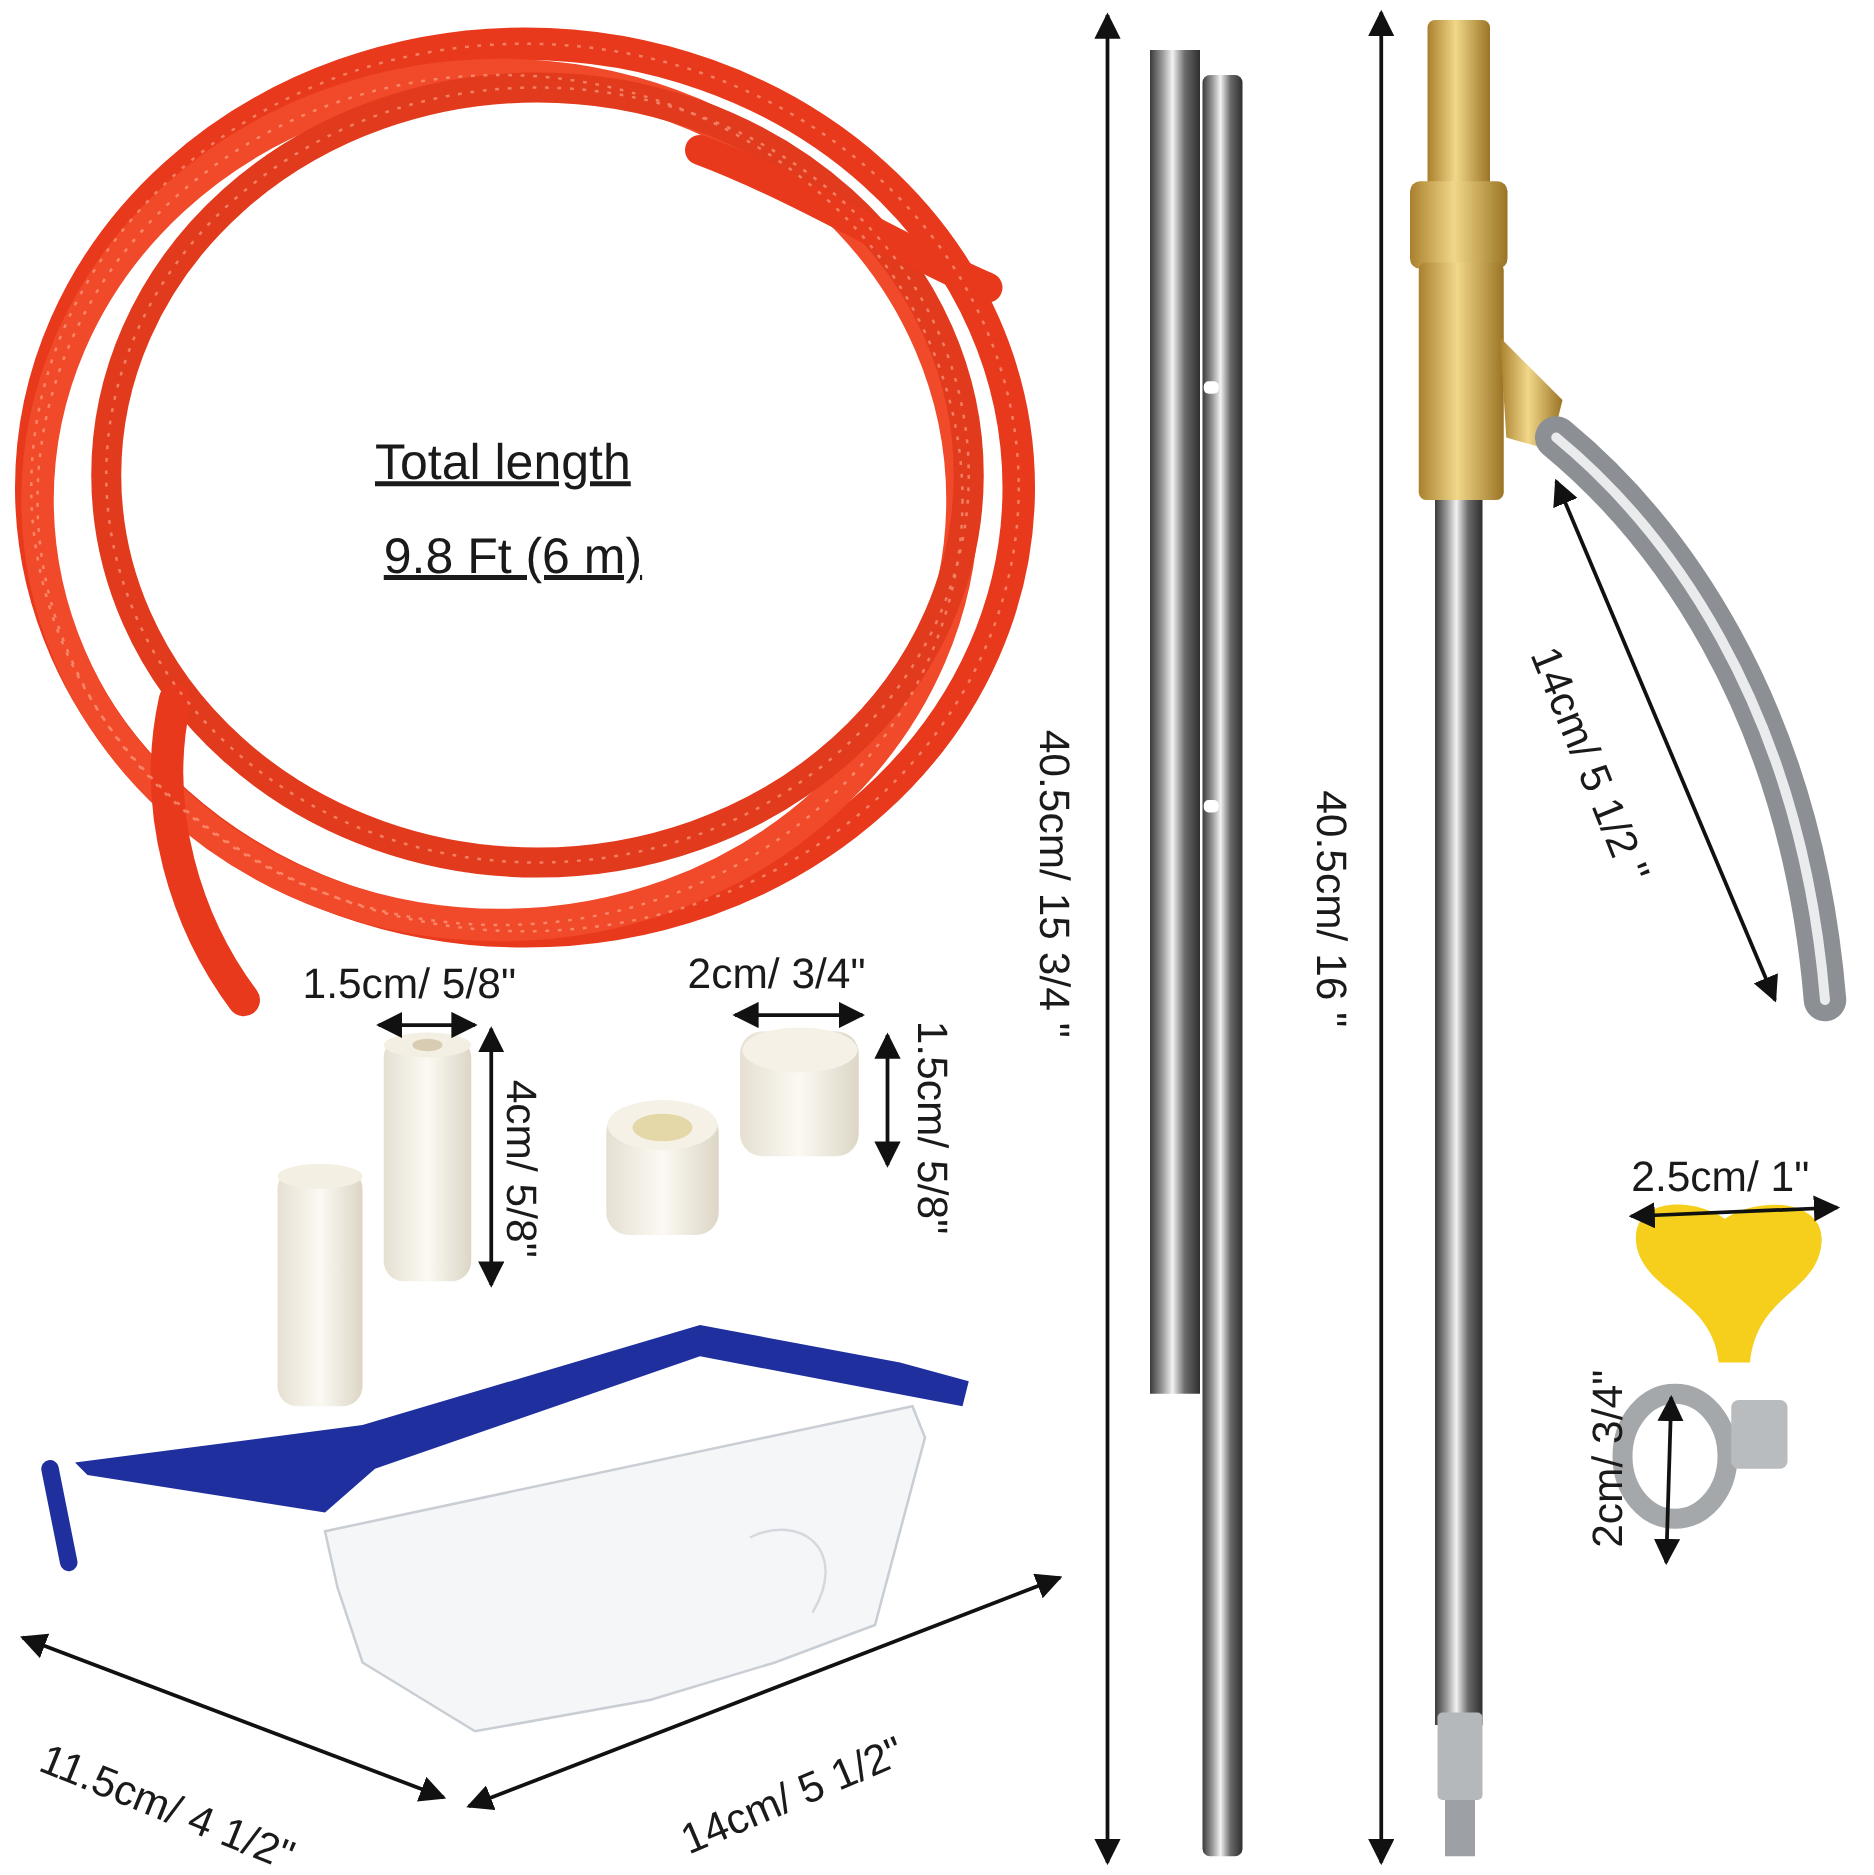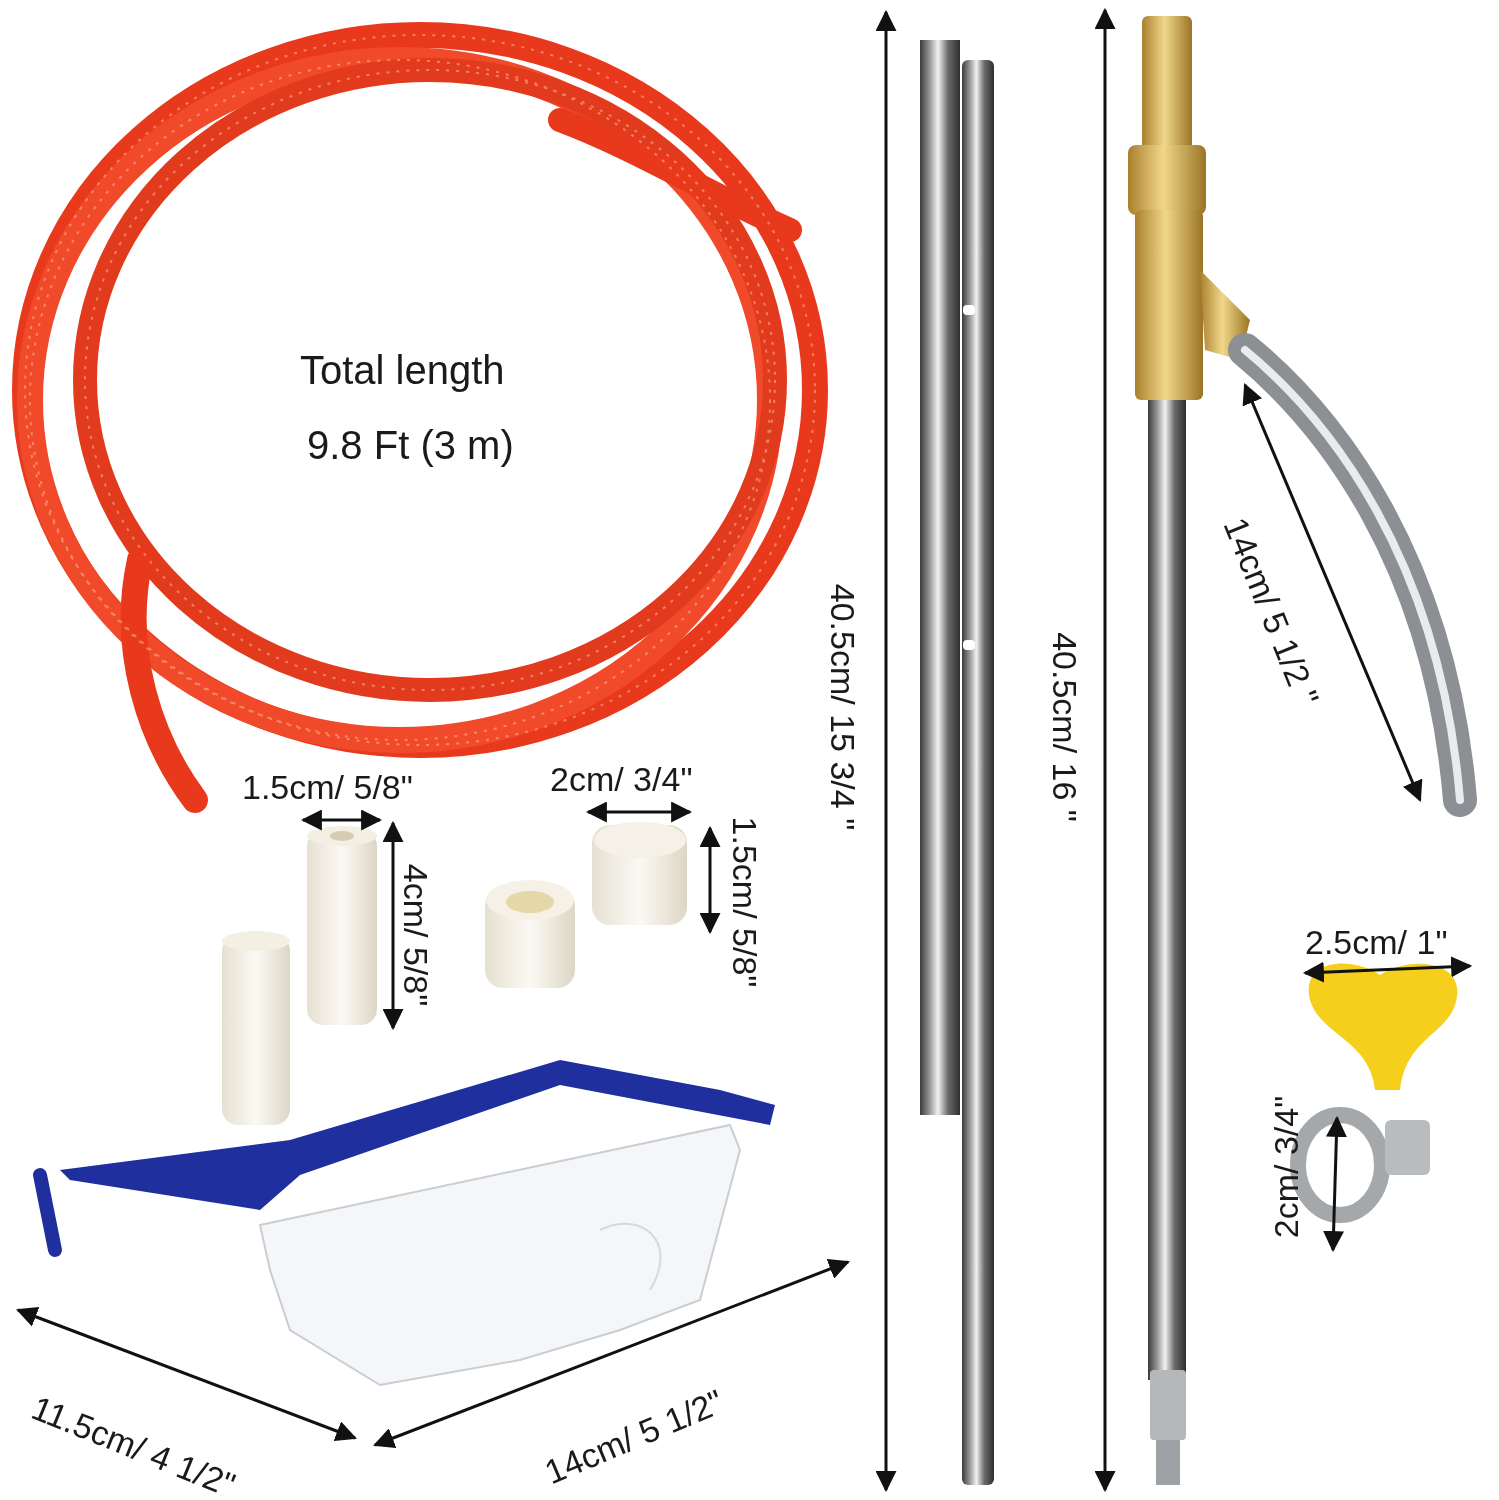--- a/index.html
+++ b/index.html
@@ -1,18 +1,18 @@
 <!DOCTYPE html>
 <html><head>
 <meta charset="utf-8">
 <style>
   html,body{margin:0;padding:0;background:#ffffff;}
   body{width:1499px;height:1500px;position:relative;overflow:hidden;font-family:"Liberation Sans",sans-serif;color:#111;}
   .label{position:absolute;font-size:34px;color:#1a1a1a;white-space:nowrap;line-height:1;}
-  .label-lg{font-size:40px;}
+  .label-lg{font-size:40px;text-decoration:underline;}
   svg{position:absolute;left:0;top:0;}
 </style>
 </head>
 <body>
 
 <svg width="1499" height="1500" viewBox="0 0 1499 1500">
   <defs>
     <marker id="ah" viewBox="0 0 10 10" refX="9" refY="5" markerWidth="7" markerHeight="7" orient="auto-start-reverse">
       <path d="M0,0 L10,5 L0,10 z" fill="#111"></path>
     </marker>
@@ -104,21 +104,21 @@
   <g>
     <path d="M1310 1000 C 1300 960, 1350 955, 1380 975 C 1410 955, 1470 960, 1455 1005 C 1445 1035, 1405 1040, 1400 1090 L1375 1090 C 1370 1040, 1320 1035, 1310 1000 Z" fill="#f5cf1c"></path>
     <ellipse cx="1340" cy="1165" rx="42" ry="50" fill="none" stroke="#a5a8ab" stroke-width="16"></ellipse>
     <rect x="1385" y="1120" width="45" height="55" rx="6" fill="#b9bcbf"></rect>
   </g>
   <line x1="1305" y1="973" x2="1470" y2="966" stroke="#111" stroke-width="3" marker-start="url(#ah)" marker-end="url(#ah)"></line>
   <line x1="1337" y1="1118" x2="1333" y2="1250" stroke="#111" stroke-width="3" marker-start="url(#ah)" marker-end="url(#ah)"></line>
 </svg>
 
 <div class="label label-lg" style="left:300px;top:350px;">Total length</div>
-<div class="label label-lg" style="left:307px;top:425px;">9.8 Ft (3 m)</div>
+<div class="label label-lg" style="left:307px;top:425px;">9.8 Ft (6 m)</div>
 
 <div class="label" style="left:242px;top:770px;">1.5cm/ 5/8"</div>
 <div class="label" style="left:345px;top:918px;transform:rotate(90deg);transform-origin:center;">4cm/ 5/8"</div>
 
 <div class="label" style="left:550px;top:762px;">2cm/ 3/4"</div>
 <div class="label" style="left:660px;top:885px;transform:rotate(90deg);transform-origin:center;">1.5cm/ 5/8"</div>
 
 <div class="label" style="left:40px;top:1390px;transform:rotate(22deg);transform-origin:left top;">11.5cm/ 4 1/2"</div>
 <div class="label" style="left:540px;top:1458px;transform:rotate(-23deg);transform-origin:left top;">14cm/ 5 1/2"</div>
 

